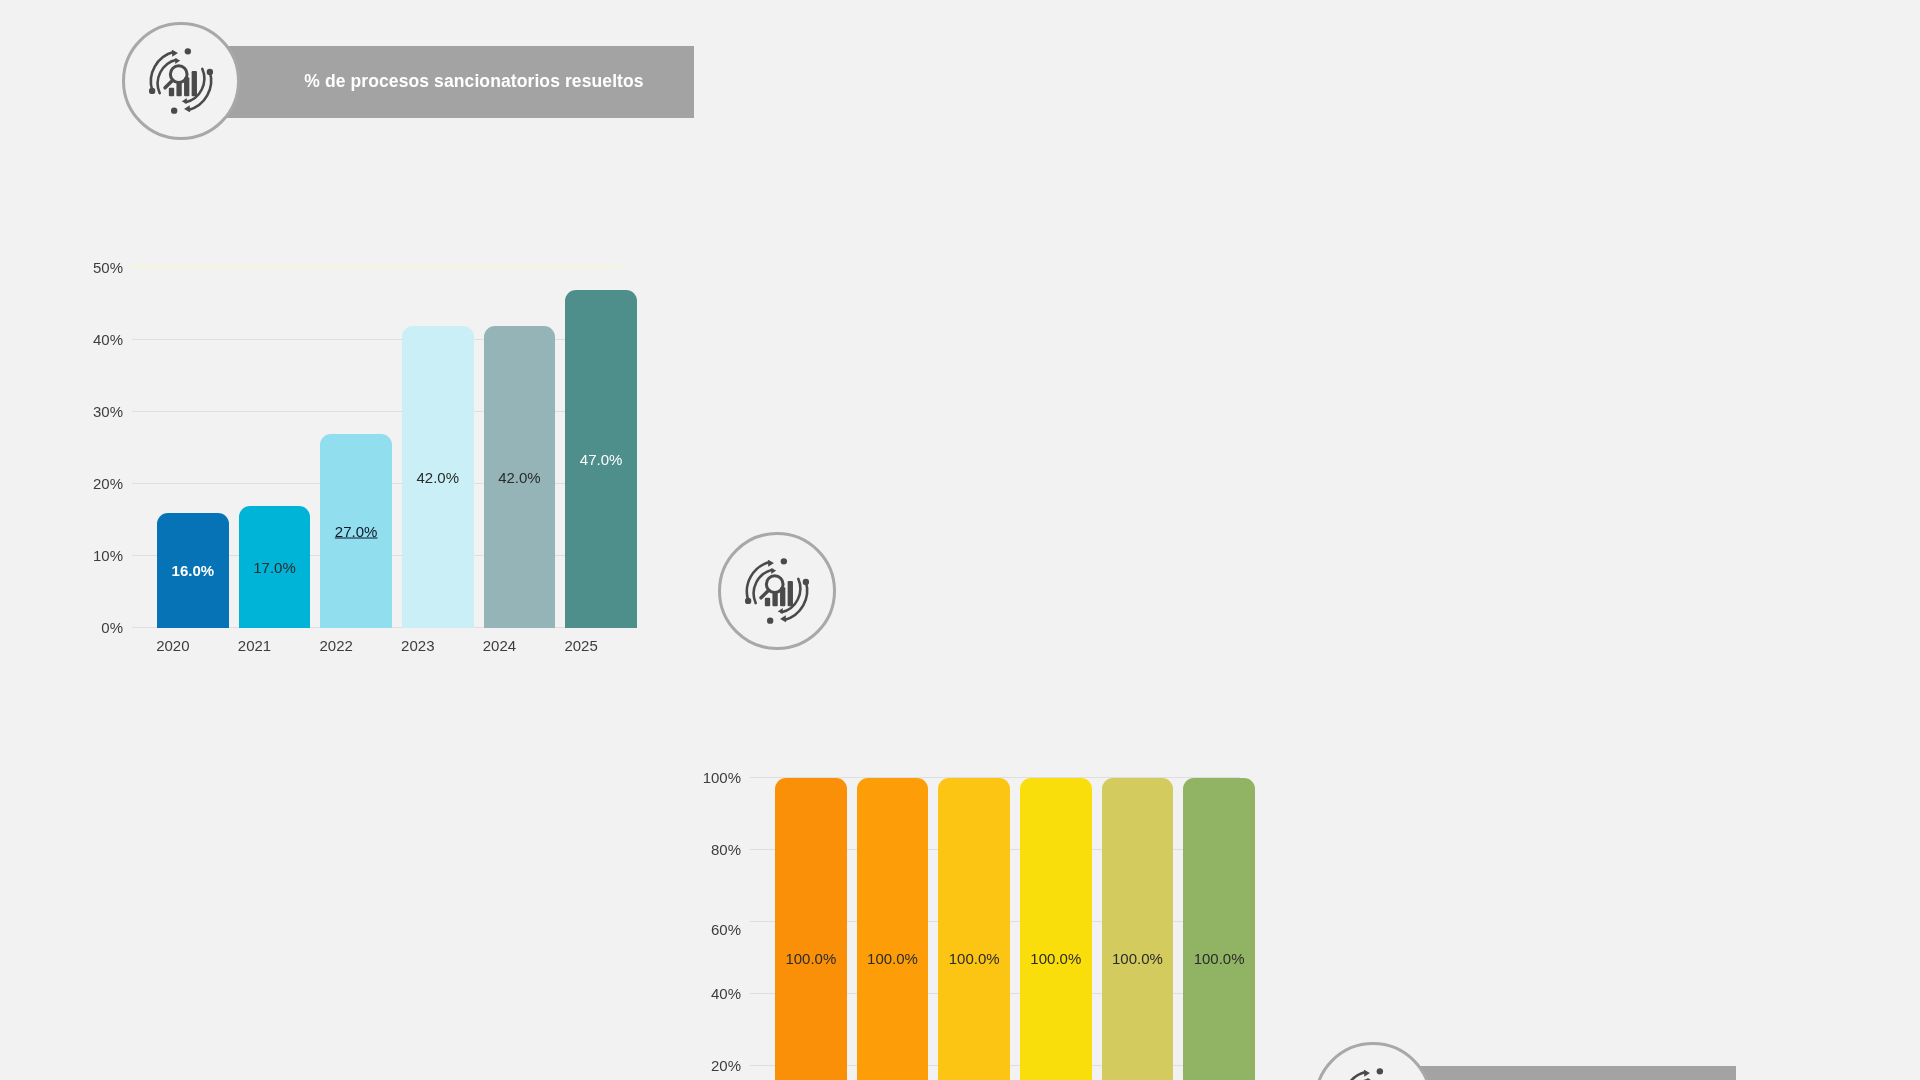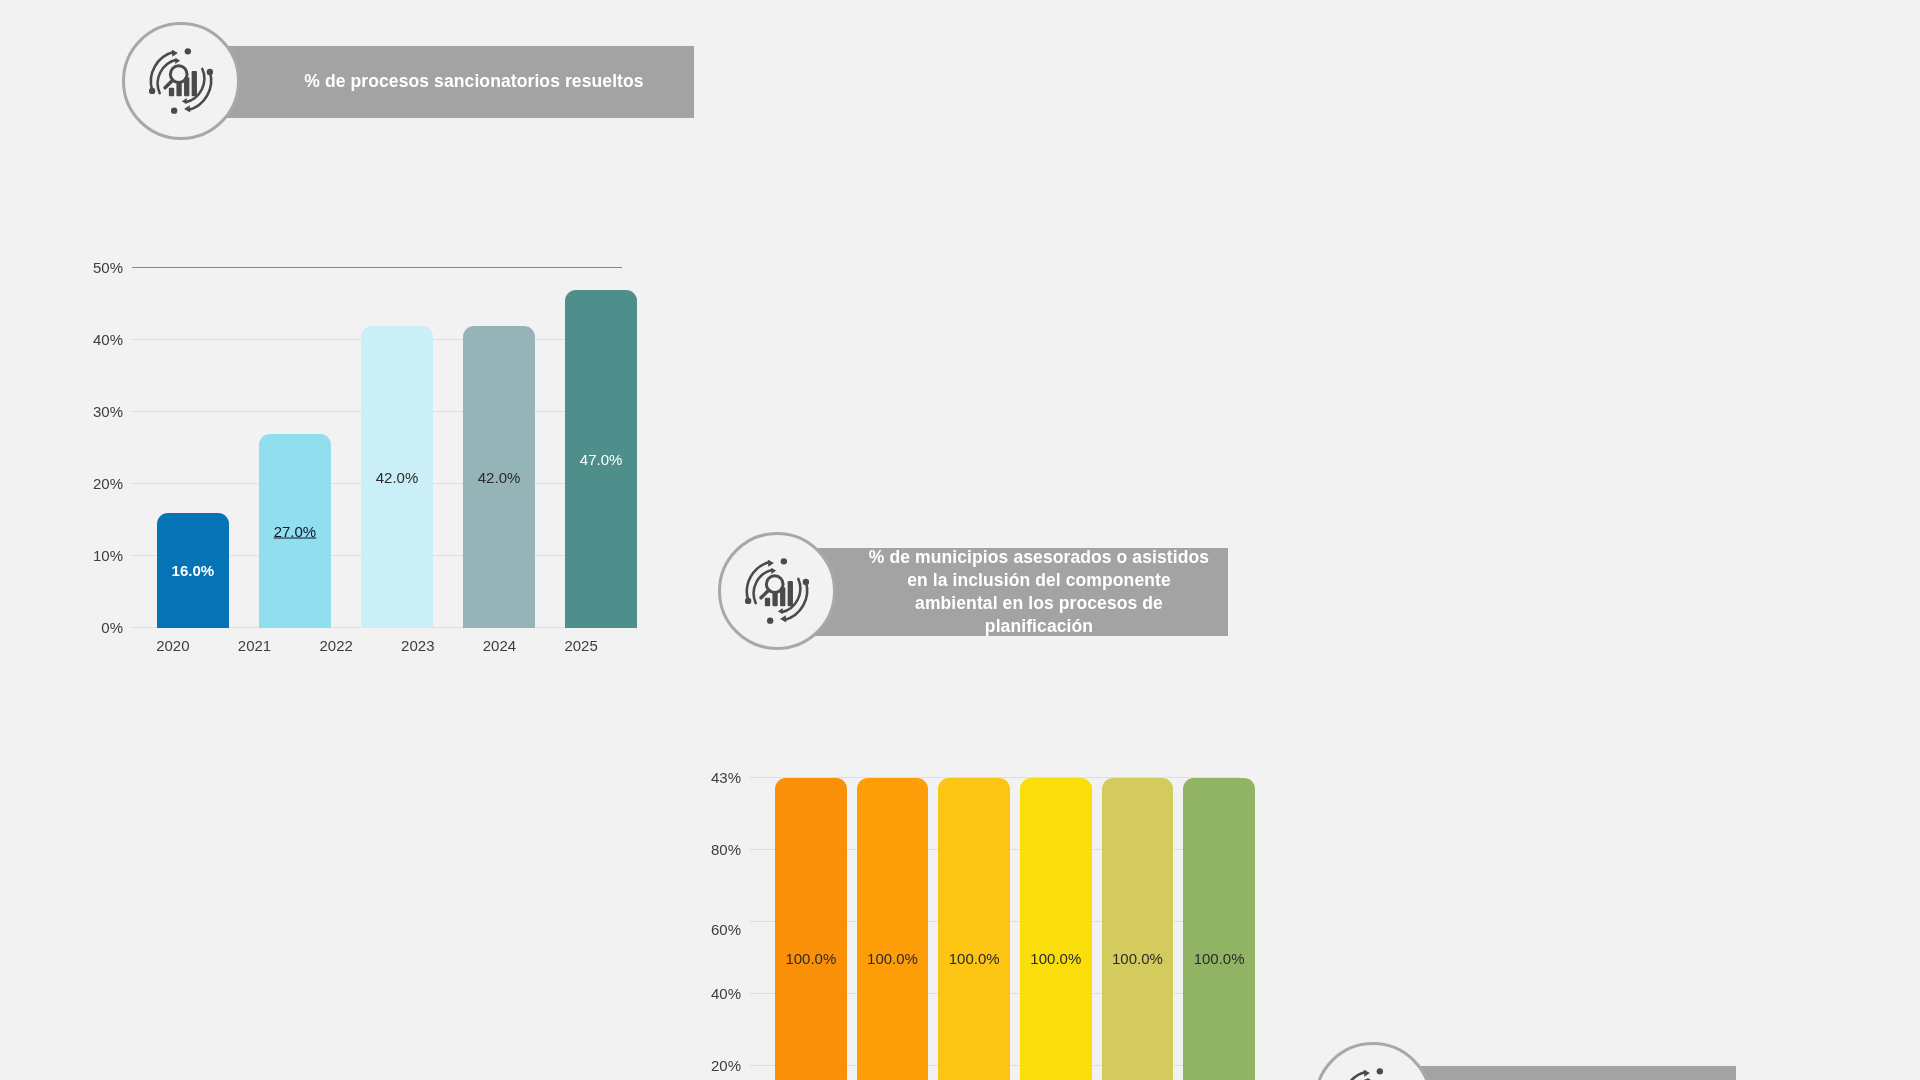--- a/index.html
+++ b/index.html
@@ -165,27 +165,32 @@
         </div>
         <div class="gridline" style="bottom: 40%; background: rgb(222, 222, 222);">
           <span class="ytick" style="color: rgb(61, 61, 61);">20%</span>
         </div>
         <div class="gridline" style="bottom: 60%; background: rgb(222, 222, 222);">
           <span class="ytick" style="color: rgb(61, 61, 61);">30%</span>
         </div>
         <div class="gridline" style="bottom: 80%; background: rgb(222, 222, 222);">
           <span class="ytick" style="color: rgb(61, 61, 61);">40%</span>
         </div>
-        <div class="gridline" style="bottom: 100%; background: #d946ef;">
+        <div class="gridline" style="bottom: 100%; background: #fef9c3;">
           <span class="ytick" style="color: rgb(61, 61, 61);">50%</span>
         </div>
         <div class="bars">
           <div class="bar-slot" style="width: 16.6667%;">
             <div class="bar" style="height: 32%; width: 88%; background: rgb(5, 115, 181); font-weight: bold;">
               <div class="bar-value" style="color: rgb(255, 255, 255);">16.0%</div>
+            </div>
+          </div>
+          <div class="bar-slot" style="width: 16.6667%;">
+            <div class="bar" style="height: 34%; width: 88%; background: rgb(0, 180, 216);">
+              <div class="bar-value" style="color: rgb(43, 43, 43);">17.0%</div>
             </div>
           </div>
           <div class="bar-slot" style="width: 16.6667%;">
             <div class="bar" style="height: 54%; width: 88%; background: rgb(144, 222, 238);">
               <div class="bar-value" style="color: #0f172a; text-decoration: underline;">27.0%</div>
             </div>
           </div>
           <div class="bar-slot" style="width: 16.6667%;">
             <div class="bar" style="height: 84%; width: 88%; background: rgb(202, 239, 247);">
               <div class="bar-value" style="color: rgb(43, 43, 43);">42.0%</div>
@@ -234,40 +239,37 @@
   <circle cx="47" cy="41" r="11" fill="none" stroke="#4a4a4a" stroke-width="4"></circle>
   <line x1="39" y1="49" x2="29" y2="59" stroke="#4a4a4a" stroke-width="4.6" stroke-linecap="round"></line>
   <g fill="#4a4a4a">
     <rect x="34" y="59" width="7" height="11" rx="1.4"></rect>
     <rect x="44" y="52" width="7" height="18" rx="1.4"></rect>
     <rect x="54" y="45" width="7" height="25" rx="1.4"></rect>
     <rect x="64" y="37" width="7" height="33" rx="1.4"></rect>
   </g>
 </svg>
       </div>
-      <div class="title-bar" style="width: 438px; background: rgb(163, 163, 163); height: 88px; top: 16px;">
-        <div class="title-text" style="color: rgb(255, 255, 255);">% de municipios asesorados o asistidos en la inclusión del componente ambiental en los procesos de planificación</div>
-      </div>
     </div>
     <div class="panel chart" style="left: 690px; top: 150px; width: 550px; height: 392px;">
       <div class="plot">
         <div class="gridline" style="bottom: 20%; background: rgb(222, 222, 222);">
           <span class="ytick" style="color: rgb(61, 61, 61);">20%</span>
         </div>
         <div class="gridline" style="bottom: 40%; background: rgb(222, 222, 222);">
           <span class="ytick" style="color: rgb(61, 61, 61);">40%</span>
         </div>
         <div class="gridline" style="bottom: 60%; background: rgb(222, 222, 222);">
           <span class="ytick" style="color: rgb(61, 61, 61); margin-top: 8px;">60%</span>
         </div>
         <div class="gridline" style="bottom: 80%; background: rgb(222, 222, 222);">
           <span class="ytick" style="color: rgb(61, 61, 61);">80%</span>
         </div>
         <div class="gridline" style="bottom: 100%; background: rgb(222, 222, 222);">
-          <span class="ytick" style="color: rgb(61, 61, 61);">43%</span>
+          <span class="ytick" style="color: rgb(61, 61, 61);">100%</span>
         </div>
         <div class="bars">
           <div class="bar-slot" style="width: 16.6667%;">
             <div class="bar" style="height: 100%; width: 88%; background: rgb(250, 144, 8);">
               <div class="bar-value" style="color: rgb(43, 43, 43);">100.0%</div>
             </div>
           </div>
           <div class="bar-slot" style="width: 16.6667%;">
             <div class="bar" style="height: 100%; width: 88%; background: rgb(253, 158, 9);">
               <div class="bar-value" style="color: rgb(43, 43, 43);">100.0%</div>

